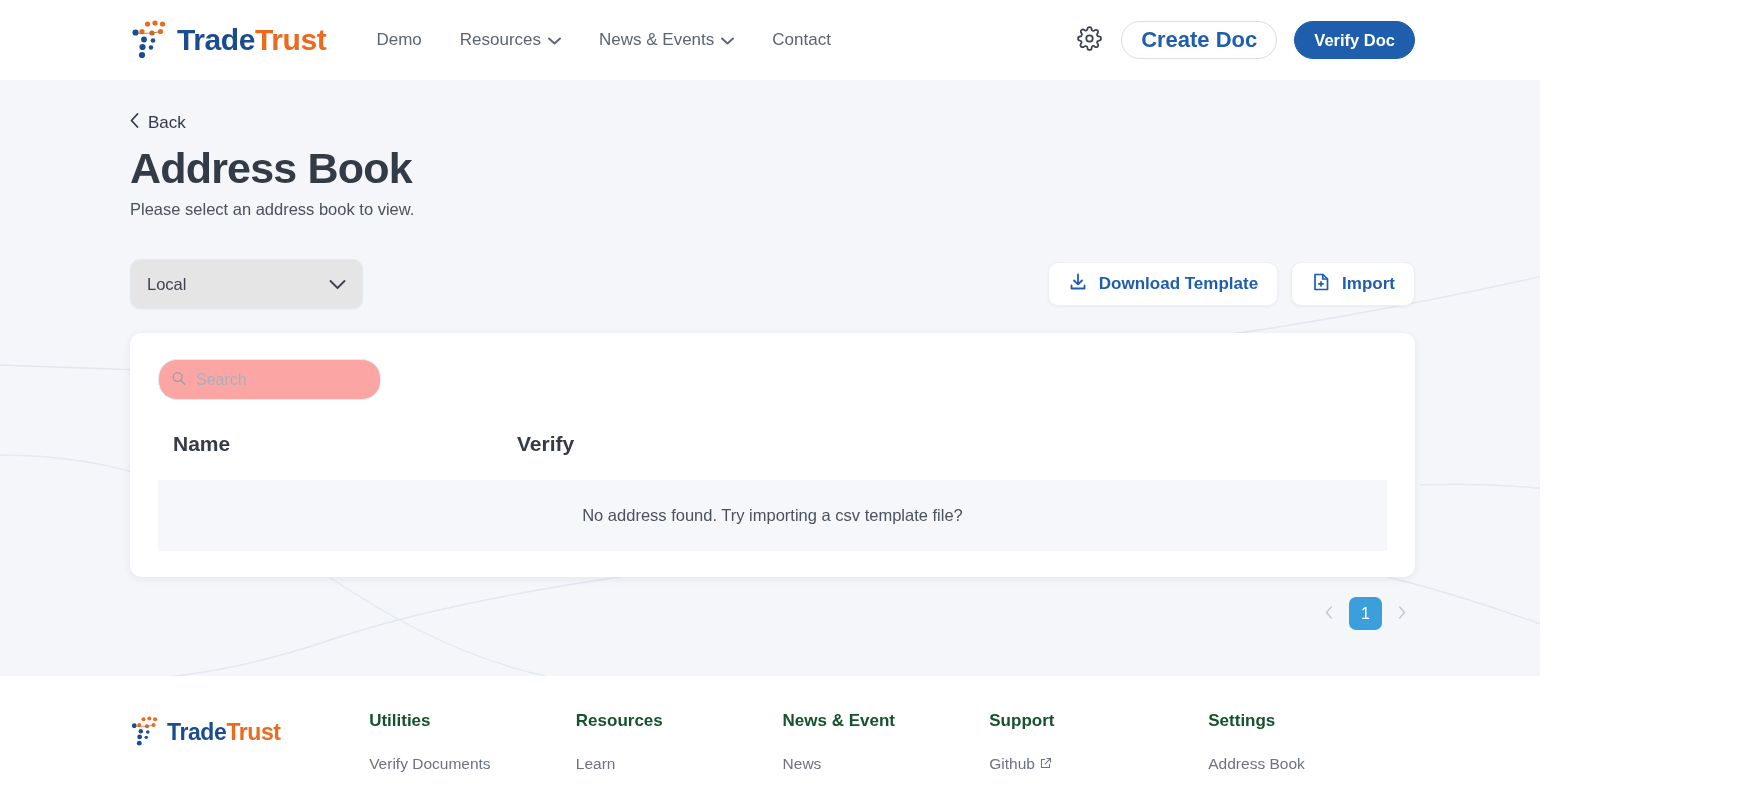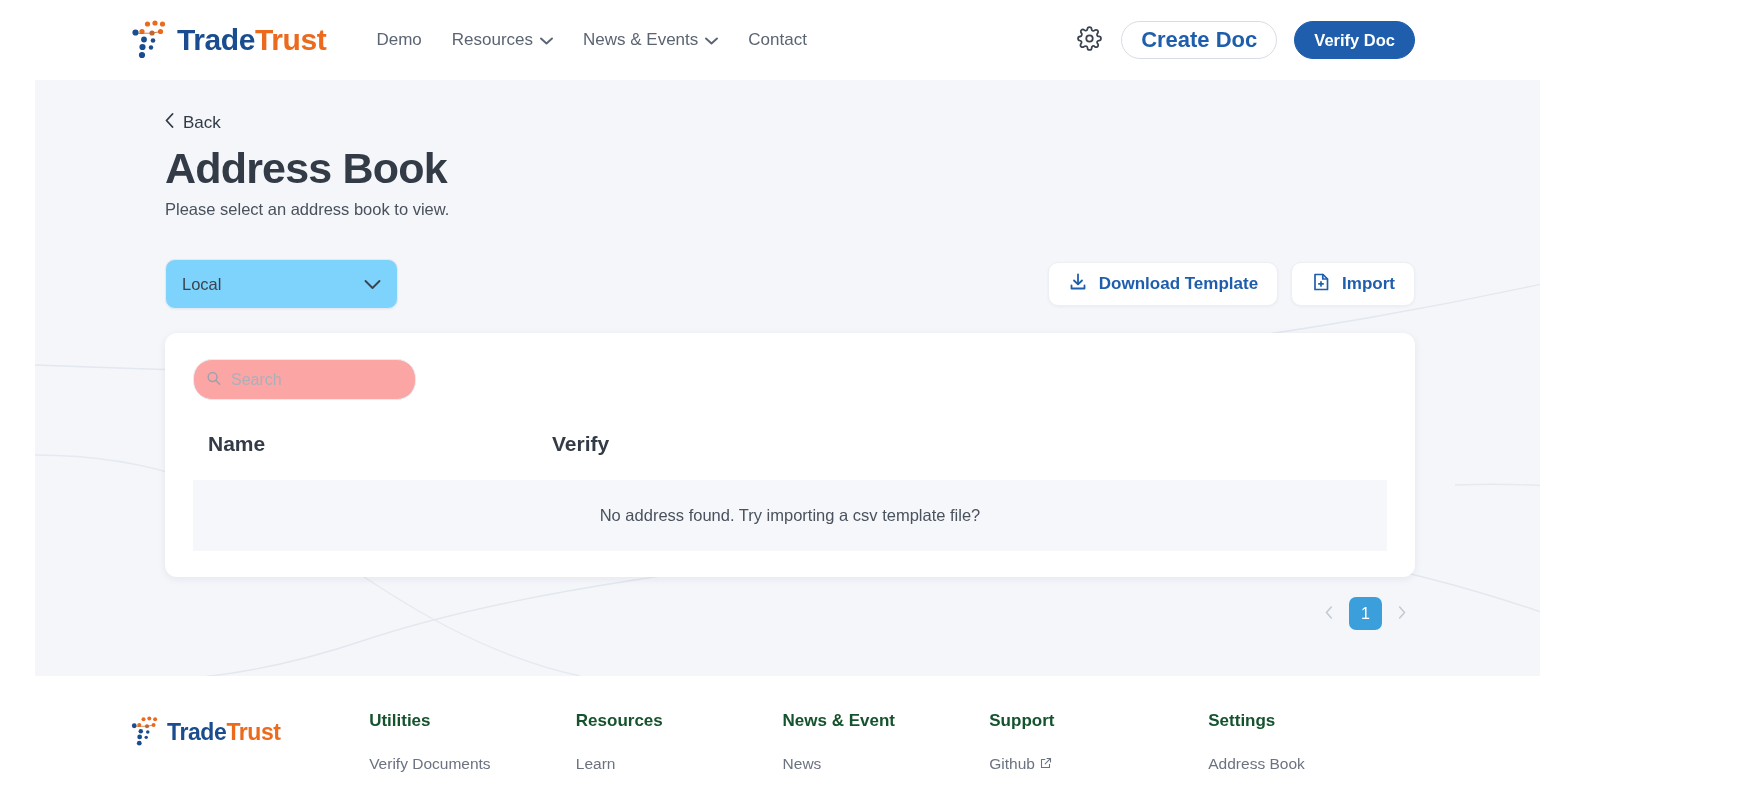--- a/index.html
+++ b/index.html
@@ -44,21 +44,21 @@
     letter-spacing: -0.4px;
     white-space: nowrap;
     line-height: 1;
   }
   .brand-word .t1 { color: #1A4D8F; }
   .brand-word .t2 { color: #EC6A1E; }
 
   .main-nav {
     display: flex;
     align-items: center;
-    gap: 30px;
+    gap: 38px;
     margin-left: 22px;
   }
   .nav-item {
     display: flex;
     align-items: center;
     gap: 7px;
     font-size: 17px;
     color: #5b6472;
     cursor: pointer;
     white-space: nowrap;
@@ -104,21 +104,20 @@
     white-space: nowrap;
     font-family: "Liberation Sans", sans-serif;
   }
 
   
   .body-area {
     position: relative;
     height: 596px;
     background: #f4f6fa;
     overflow: hidden;
-    margin-left: 35px;
   }
   .bg-deco {
     position: absolute;
     inset: 0;
     width: 1762px;
     height: 596px;
     pointer-events: none;
     z-index: 0;
   }
   .body-inner {
@@ -158,21 +157,21 @@
   }
 
   .select-wrap {
     position: relative;
     width: 233px;
     height: 50px;
   }
   .select-box {
     width: 100%;
     height: 100%;
-    background: #7dd3fc;
+    background: #e5e5e5;
     border: 1px solid #e6e9ef;
     border-radius: 10px;
     display: flex;
     align-items: center;
     padding: 0 16px;
     font-size: 16.5px;
     color: #3b434f;
     cursor: pointer;
     box-shadow: 0 1px 2px rgba(20,30,60,0.04);
   }

